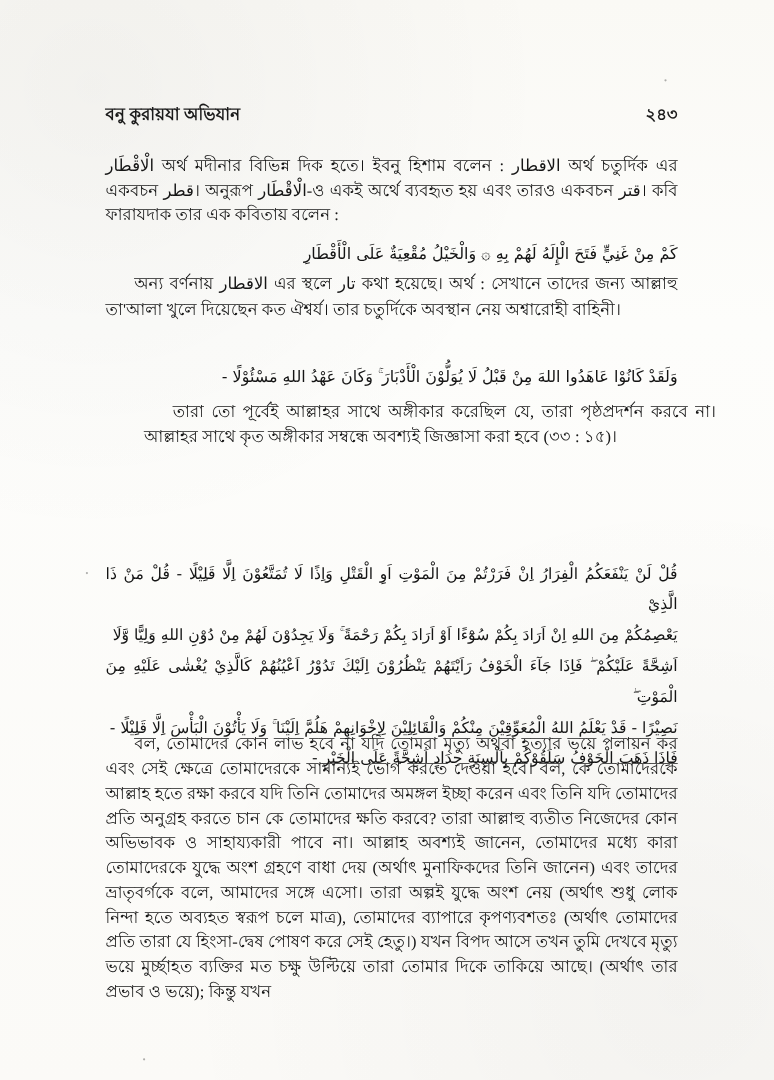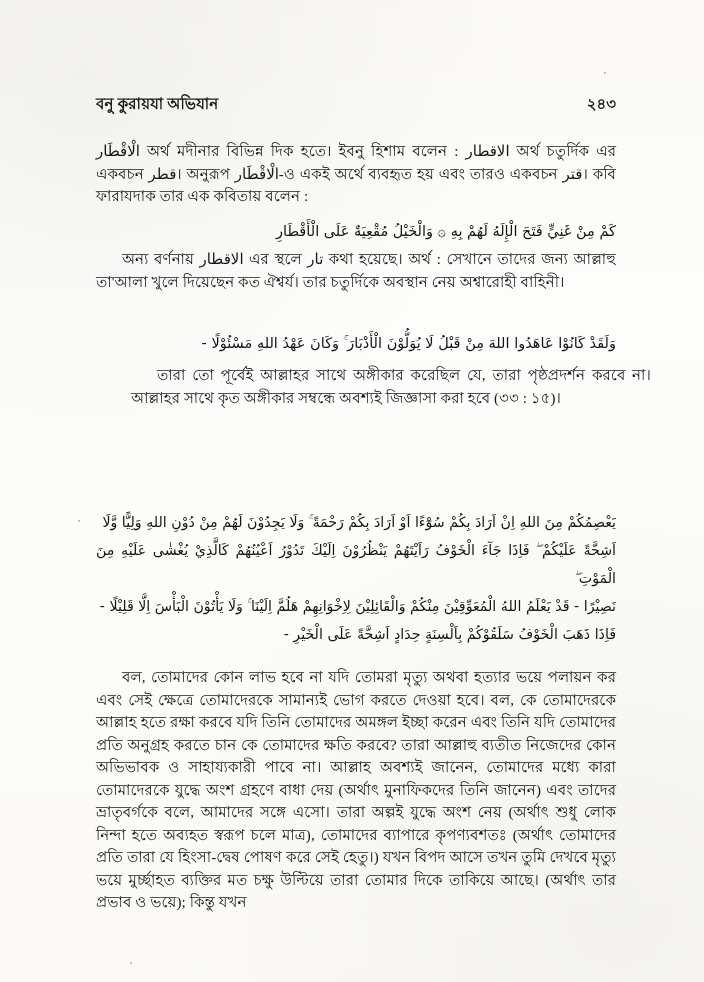--- a/index.html
+++ b/index.html
@@ -117,20 +117,21 @@
 
     <div class="para" style="left:96px; top:248px; width:520px; text-indent:26px;">অন্য বর্ণনায় الاقطار এর স্থলে تار কথা হয়েছে। অর্থ : সেখানে তাদের জন্য আল্লাহু তা'আলা খুলে দিয়েছেন কত ঐশ্বর্য। তার চতুর্দিকে অবস্থান নেয় অশ্বারোহী বাহিনী।</div>
 
 
     <div class="arabic-line" style="left:96px; top:330px; width:520px;">وَلَقَدْ كَانُوْا عَاهَدُوا اللهَ مِنْ قَبْلُ لَا يُوَلُّوْنَ الْأَدْبَارَ ۚ وَكَانَ عَهْدُ اللهِ مَسْئُوْلًا -</div>
 
     <div class="para" style="left:111px; top:364px; width:520px; text-indent:26px;margin-left:20px;">তারা তো পূর্বেই আল্লাহর সাথে অঙ্গীকার করেছিল যে, তারা পৃষ্ঠপ্রদর্শন করবে না। আল্লাহর সাথে কৃত অঙ্গীকার সম্বন্ধে অবশ্যই জিজ্ঞাসা করা হবে (৩৩ : ১৫)।</div>
 
 
     <div class="ayah-block" style="left:96px; top:508px; width:520px;">
+      <div>قُلْ لَنْ يَنْفَعَكُمُ الْفِرَارُ اِنْ فَرَرْتُمْ مِنَ الْمَوْتِ اَوِ الْقَتْلِ وَاِذًا لَا تُمَتَّعُوْنَ اِلَّا قَلِيْلًا - قُلْ مَنْ ذَا الَّذِيْ</div>
       <div>يَعْصِمُكُمْ مِنَ اللهِ اِنْ اَرَادَ بِكُمْ سُوْٓءًا اَوْ اَرَادَ بِكُمْ رَحْمَةً ۚ وَلَا يَجِدُوْنَ لَهُمْ مِنْ دُوْنِ اللهِ وَلِيًّا وَّلَا</div>
       <div>اَشِحَّةً عَلَيْكُمْ ۖ فَاِذَا جَآءَ الْخَوْفُ رَاَيْتَهُمْ يَنْظُرُوْنَ اِلَيْكَ تَدُوْرُ اَعْيُنُهُمْ كَالَّذِيْ يُغْشٰى عَلَيْهِ مِنَ الْمَوْتِ ۖ</div>
       <div>نَصِيْرًا - قَدْ يَعْلَمُ اللهُ الْمُعَوِّقِيْنَ مِنْكُمْ وَالْقَائِلِيْنَ لِاِخْوَانِهِمْ هَلُمَّ اِلَيْنَا ۚ وَلَا يَأْتُوْنَ الْبَأْسَ اِلَّا قَلِيْلًا -</div>
       <div>فَاِذَا ذَهَبَ الْخَوْفُ سَلَقُوْكُمْ بِاَلْسِنَةٍ حِدَادٍ اَشِحَّةً عَلَى الْخَيْرِ -</div>
     </div>
 
     <div class="para" style="left:96px; top:666px; width:520px; text-indent:26px;">বল, তোমাদের কোন লাভ হবে না যদি তোমরা মৃত্যু অথবা হত্যার ভয়ে পলায়ন কর এবং সেই ক্ষেত্রে তোমাদেরকে সামান্যই ভোগ করতে দেওয়া হবে। বল, কে তোমাদেরকে আল্লাহ হতে রক্ষা করবে যদি তিনি তোমাদের অমঙ্গল ইচ্ছা করেন এবং তিনি যদি তোমাদের প্রতি অনুগ্রহ করতে চান কে তোমাদের ক্ষতি করবে? তারা আল্লাহু ব্যতীত নিজেদের কোন অভিভাবক ও সাহায্যকারী পাবে না। আল্লাহ অবশ্যই জানেন, তোমাদের মধ্যে কারা তোমাদেরকে যুদ্ধে অংশ গ্রহণে বাধা দেয় (অর্থাৎ মুনাফিকদের তিনি জানেন) এবং তাদের ভ্রাতৃবর্গকে বলে, আমাদের সঙ্গে এসো। তারা অল্পই যুদ্ধে অংশ নেয় (অর্থাৎ শুধু লোক নিন্দা হতে অব্যহত স্বরূপ চলে মাত্র), তোমাদের ব্যাপারে কৃপণ্যবশতঃ (অর্থাৎ তোমাদের প্রতি তারা যে হিংসা-দ্বেষ পোষণ করে সেই হেতু।) যখন বিপদ আসে তখন তুমি দেখবে মৃত্যু ভয়ে মুর্চ্ছাহত ব্যক্তির মত চক্ষু উল্টিয়ে তারা তোমার দিকে তাকিয়ে আছে। (অর্থাৎ তার প্রভাব ও ভয়ে); কিন্তু যখন</div>
 
     <div class="speck" style="left:604px; top:72px; width:2px; height:2px;"></div>
     <div class="speck" style="left:130px; top:962px; width:2px; height:2px;"></div>

